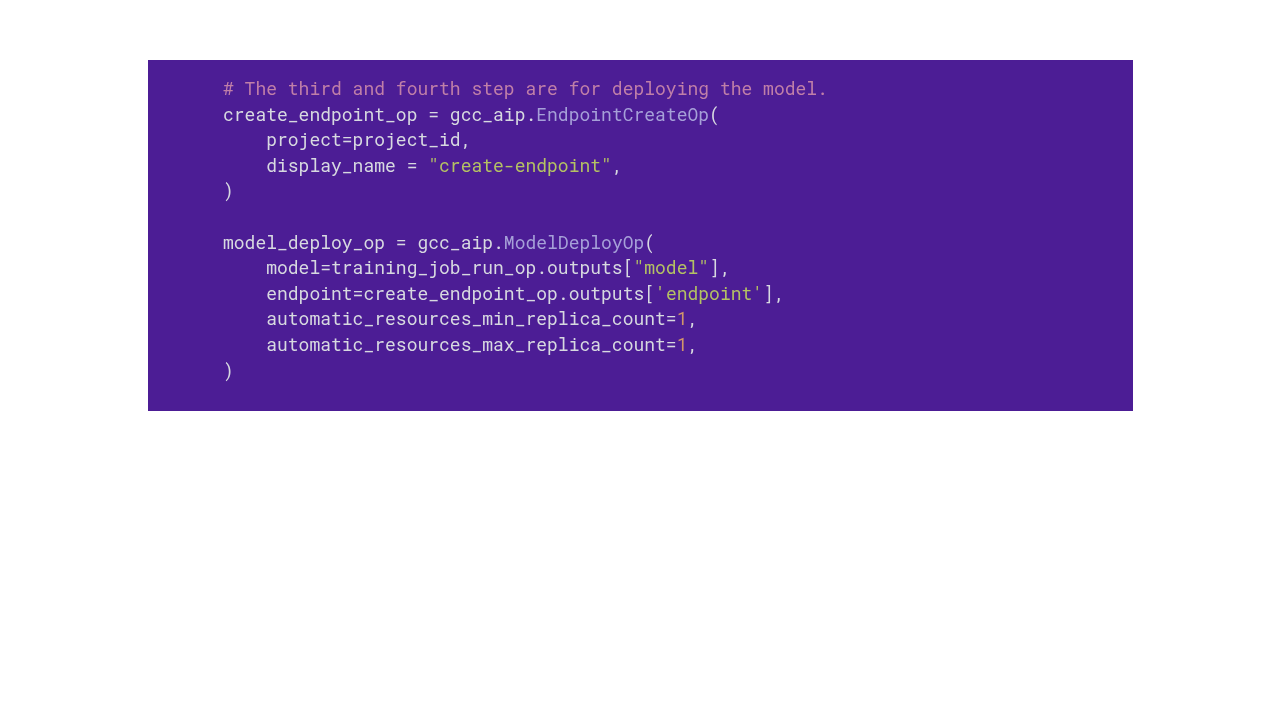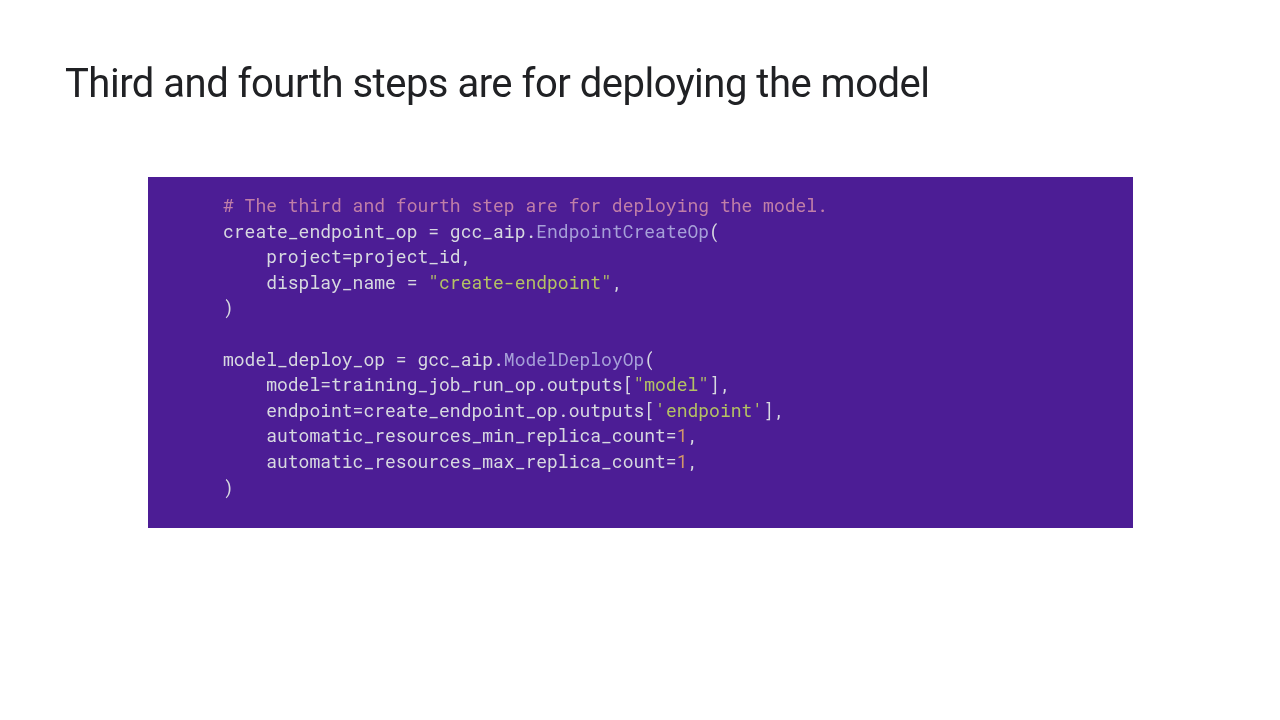--- a/index.html
+++ b/index.html
@@ -36,21 +36,20 @@
   }
   .cm  { color: #c07fa8; }   
   .fn  { color: #a6a0d8; }   
   .str { color: #b4c263; }   
   .num { color: #d1956a; }   
 </style>
 </head>
 <body>
 
 <div class="slide">
-  <h1 class="title">Third and fourth steps are for deploying the model</h1>
 
   <div class="code-block">
 <pre class="code"><span class="cm"># The third and fourth step are for deploying the model.</span>
 <span>create_endpoint_op = gcc_aip.</span><span class="fn">EndpointCreateOp</span><span>(</span>
 <span>    project=project_id,</span>
 <span>    display_name = </span><span class="str">"create-endpoint"</span><span>,</span>
 <span>)</span>
 <span></span>
 <span>model_deploy_op = gcc_aip.</span><span class="fn">ModelDeployOp</span><span>(</span>
 <span>    model=training_job_run_op.outputs[</span><span class="str">"model"</span><span>],</span>

